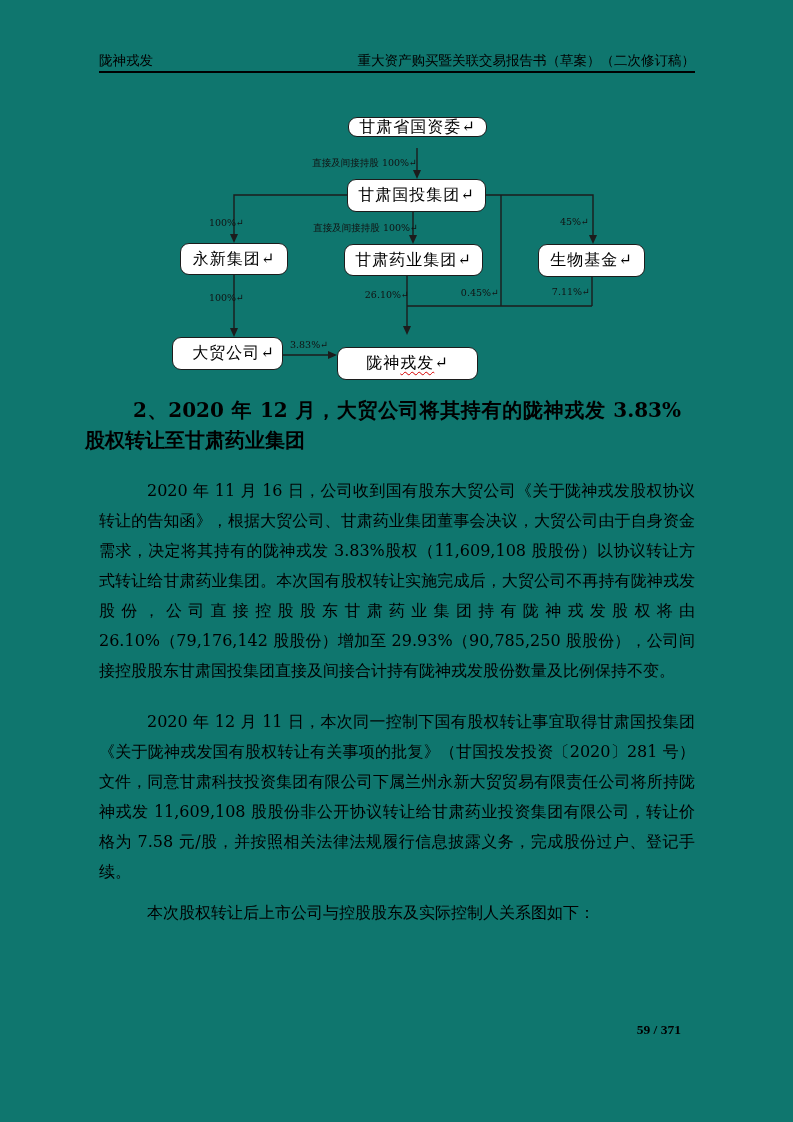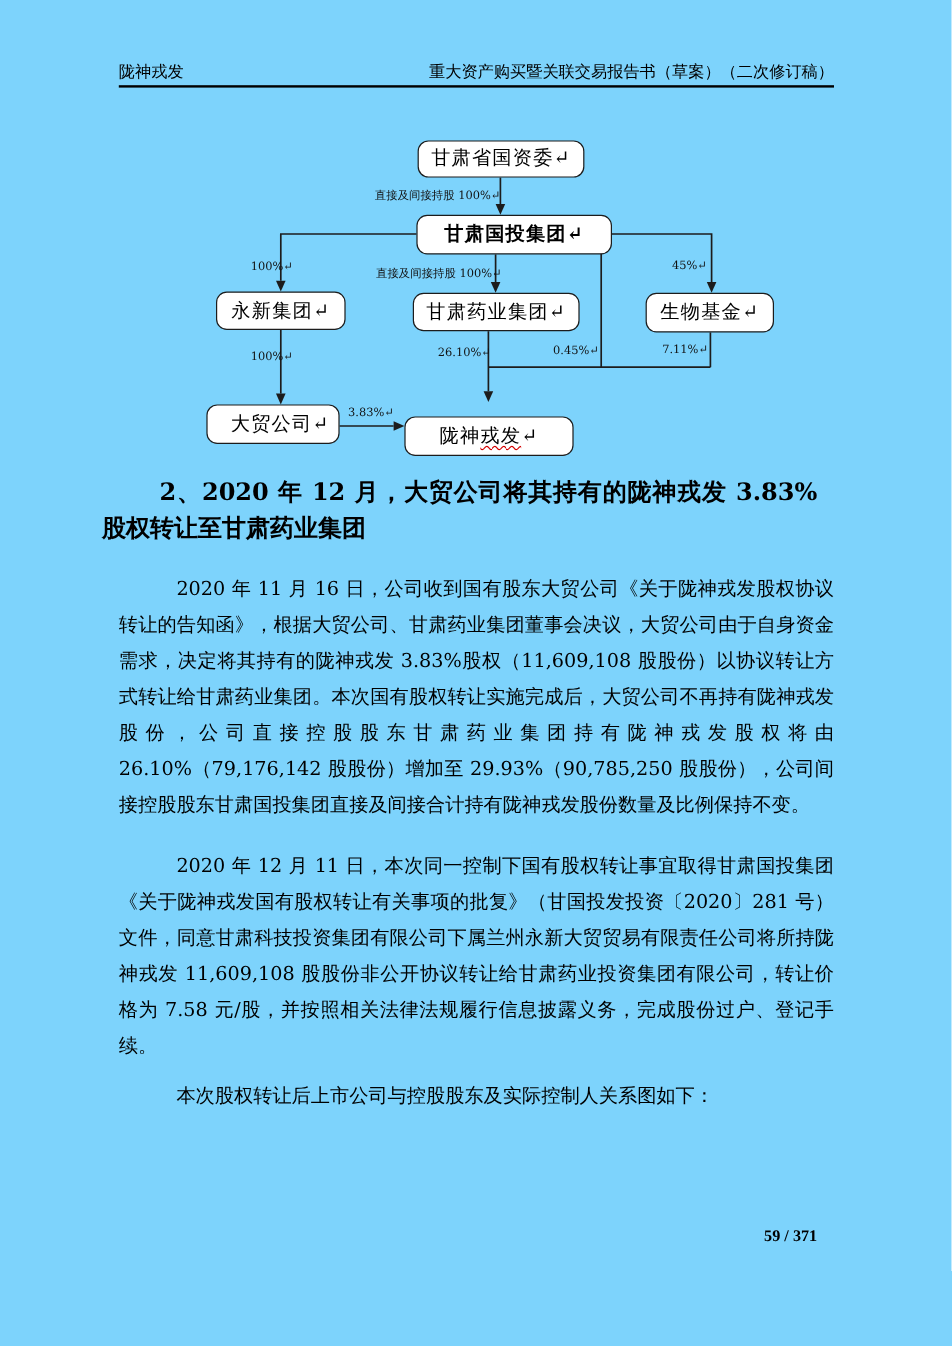--- a/index.html
+++ b/index.html
@@ -1,17 +1,17 @@
 <!DOCTYPE html>
 <html><head>
 <meta charset="utf-8">
 <style>
   html,body { margin:0; padding:0; background:#ffffff; }
   .page {
-    position:relative; width:793px; height:1122px; background:#7dd3fc;
+    position:relative; width:793px; height:1122px; background:#0f766e;
     font-family:"DejaVu Serif","Liberation Serif",serif; color:#000;
     overflow:hidden;
   }
   
   .header {
     position:absolute; left:99px; top:53px; width:596px;
     display:flex; justify-content:space-between; align-items:flex-end;
     font-size:13.5px; line-height:15px;
     border-bottom:2px solid #000; padding-bottom:3px;
   }
@@ -76,25 +76,25 @@
         <polygon points="253,65 261,65 257,74"></polygon>
         <polygon points="70,129 78,129 74,138"></polygon>
         <polygon points="249,130 257,130 253,139"></polygon>
         <polygon points="429,130 437,130 433,139"></polygon>
         <polygon points="243,221 251,221 247,230"></polygon>
         <polygon points="70,223 78,223 74,232"></polygon>
         <polygon points="168,246 168,254 177,250"></polygon>
       </g>
     </svg>
 
-    <div class="node" style="left:188px; top:12px;  width:139px; height:31px;">
+    <div class="node" style="left:188px; top:12px;  width:139px; height:20px;">
         <span>甘肃省国资委↵</span>
       </div>
 
-    <div class="node" style="left:187px; top:74px;  width:163px; height:33px;font-weight:bold;">
+    <div class="node" style="left:187px; top:74px;  width:139px; height:33px;">
         <span>甘肃国投集团↵</span>
       </div>
 
     <div class="node" style="left:20px;  top:138px; width:108px; height:32px;">
         <span>永新集团↵</span>
       </div>
 
     <div class="node" style="left:184px; top:139px; width:139px; height:32px;text-align:right;">
         <span>甘肃药业集团↵</span>
       </div>

